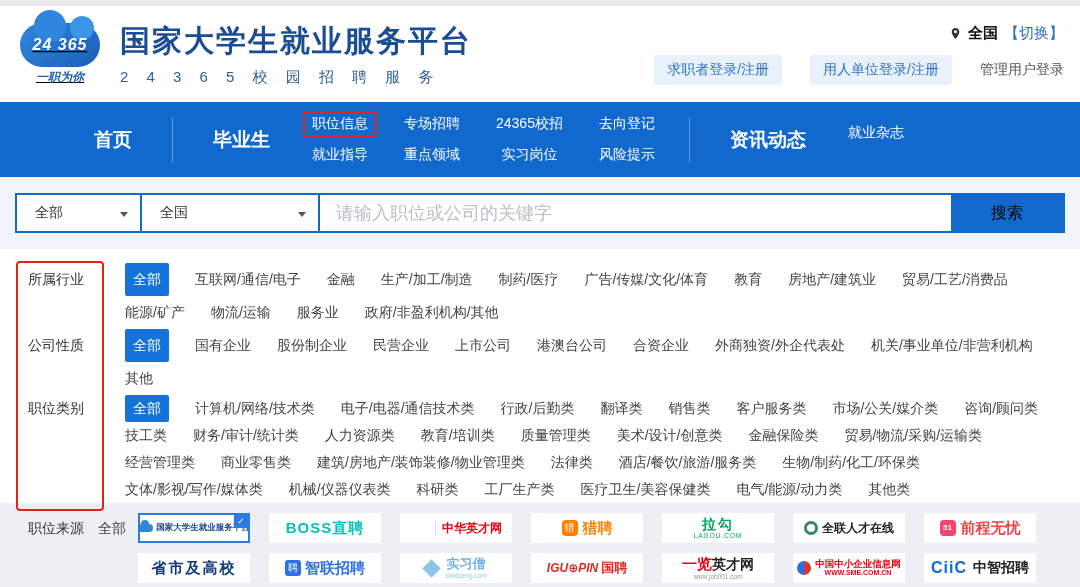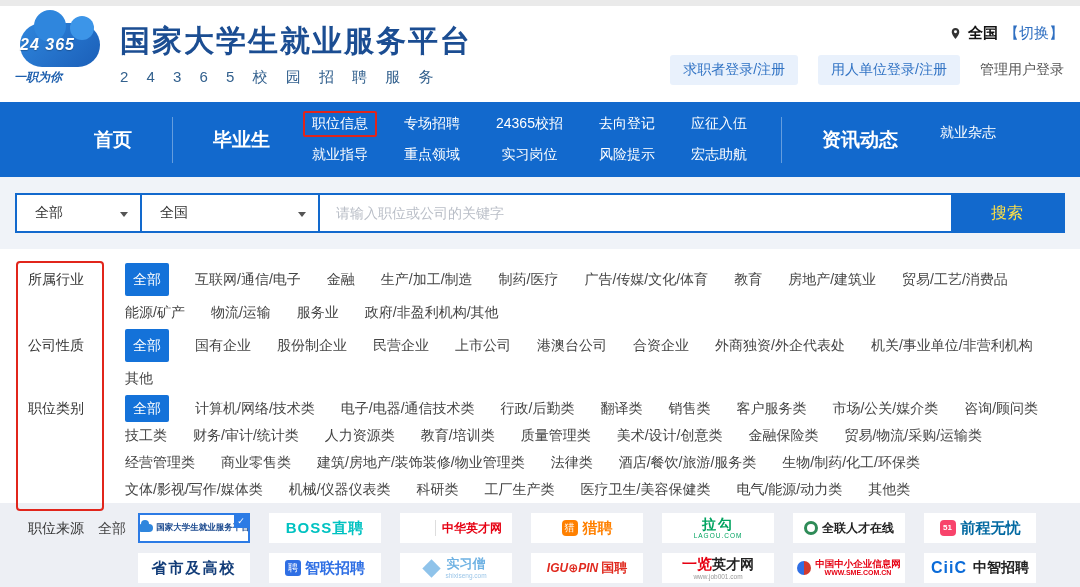--- a/index.html
+++ b/index.html
@@ -2,39 +2,39 @@
 <html><head>
 <meta charset="utf-8">
 <style>
   * { margin:0; padding:0; box-sizing:border-box; }
   html,body { width:1080px; height:587px; overflow:hidden; background:#fff;
     font-family:"Liberation Sans","DejaVu Sans",sans-serif; }
   .topstrip { height:6px; background:#eaeaea; }
 
   
   .header { height:96px; display:flex; align-items:center; padding:0 16px 0 14px; background:#fff; }
-  .logo-block { width:92px; text-align:left; }
+  .logo-block { width:92px; text-align:center;text-decoration:underline; }
   .cloud { position:relative; width:80px; height:44px; margin:0 auto;
     background:linear-gradient(135deg,#2f86dd,#1b5fb8); border-radius:22px; }
   .cloud::before { content:''; position:absolute; top:-13px; left:14px; width:32px; height:32px;
     background:#2f86dd; border-radius:50%; }
   .cloud::after { content:''; position:absolute; top:-7px; right:6px; width:24px; height:24px;
     background:#3c95e8; border-radius:50%; }
   .cloud span { position:relative; z-index:2; display:block; line-height:44px; color:#fff;
     font-style:italic; font-weight:bold; font-size:16px; letter-spacing:1px;
     text-shadow:0 1px 1px rgba(0,0,0,.25); }
   .logo-slogan { margin-top:2px; font-size:12px; font-weight:bold; font-style:italic; color:#1d5fae; }
   .title-block { margin-left:14px; }
   .site-title { font-size:30px; font-weight:bold; color:#1b4d92; letter-spacing:2px; }
   .site-subtitle { margin-top:6px; font-size:15px; color:#33618e; letter-spacing:7px; }
   .header-right { margin-left:auto; display:flex; flex-direction:column; align-items:flex-end; gap:12px; }
   .loc-row { display:flex; align-items:center; gap:6px; font-size:15px; }
   .loc-label { font-weight:bold; color:#111; }
   .loc-switch { color:#2f6fc1; cursor:pointer; }
-  .login-row { display:flex; align-items:center; gap:20px; font-size:14px; }
+  .login-row { display:flex; align-items:center; gap:28px; font-size:14px; }
   .login-btn { background:#e9f1fc; color:#3173c4; padding:6px 13px; border-radius:3px; cursor:pointer; }
   .admin-login { color:#555; cursor:pointer; }
 
   
   .nav { height:75px; background:#1269cd; display:flex; align-items:center; padding-left:70px; color:#fff; }
   .nav-big { font-size:19px; font-weight:bold; margin:0 24px; cursor:pointer; white-space:nowrap; }
   .nav-sep { width:1px; height:46px; background:rgba(255,255,255,.35); margin:0 16px; }
   .nav-col { display:flex; flex-direction:column; align-items:center; gap:5px; font-size:14px;
     margin:0 9px; white-space:nowrap; }
   .nav-col span { padding:2px 7px; border:2px solid transparent; cursor:pointer; }
@@ -42,24 +42,24 @@
 
   
   .search-section { height:72px; background:#f0f3f8; padding:16px 15px; }
   .search-bar { height:40px; background:#fff; border:2px solid #1269cd; display:flex; align-items:stretch; }
   .sel { display:flex; align-items:center; padding-left:18px; cursor:pointer; font-size:14px; color:#333;
     border-right:2px solid #1269cd; }
   .sel-cat { width:125px; }
   .sel-reg { width:178px; }
   .caret { margin-left:auto; margin-right:12px; width:0; height:0;
     border:4px solid transparent; border-top:5px solid #555; transform:translateY(3px); }
-  .kw-input { flex:1; border:none; outline:none; padding:17px 16px; font-size:14px;
+  .kw-input { flex:1; border:none; outline:none; padding:17px 16px; font-size:18px;
     font-family:"Liberation Sans","DejaVu Sans",sans-serif; }
   .kw-input::placeholder { color:#b9bec7; }
-  .search-btn { width:112px; background:#1269cd; color:#fde047; border:none; font-size:16px;
+  .search-btn { width:112px; background:#1269cd; color:#000000; border:none; font-size:16px;
     cursor:pointer; font-family:Liberation Mono, monospace; }
 
   
   .filters-wrap { position:relative; }
   .labels-redbox { position:absolute; top:12px; left:16px; width:88px; height:250px;
     border:2px solid #e1251b; border-radius:4px; pointer-events:none; z-index:5; }
   .filter-panel { background:#fff; padding:14px 10px 0 28px; }
   .frow { display:flex; font-size:14px; }
   .flabel { width:60px; margin-right:37px; flex-shrink:0; color:#333; }
   .opts { flex:1; display:flex; flex-wrap:wrap; align-content:flex-start; color:#444; }
@@ -93,21 +93,21 @@
   .ic { flex-shrink:0; }
   .t3 .ic { width:16px; height:16px; background:#ff8000; border-radius:4px; margin-right:5px; }
   .t3 .ic::before { content:'猎'; display:block; color:#fff; font-size:10px; line-height:16px; text-align:center; }
   .t3 .nm { color:#ff8000; font-weight:800; font-size:15px; }
   .t4 .nm { color:#00a360; font-weight:800; font-size:14px; letter-spacing:2px; }
   .t4 .sub { color:#00a360; font-size:6.5px; letter-spacing:1px; }
   .t5 .ic { width:14px; height:14px; border:3px solid #2e8b57; border-radius:50%; margin-right:4px; }
   .t5 .nm { color:#222; font-weight:bold; font-size:12px; }
   .t6 .ic { width:16px; height:16px; background:#f8436b; border-radius:4px; margin-right:5px; }
   .t6 .ic::before { content:'51'; display:block; color:#fff; font-size:8px; font-weight:bold; line-height:16px; text-align:center; }
-  .t6 .nm { color:#0369a1; font-weight:800; font-size:15px; }
+  .t6 .nm { color:#ef4444; font-weight:800; font-size:15px; }
   .t7 .nm { color:#123c78; font-weight:800; font-size:15px; letter-spacing:2px; }
   .t8 .ic { width:16px; height:16px; background:#2f6fe4; border-radius:3px; margin-right:4px; }
   .t8 .ic::before { content:'聘'; display:block; color:#fff; font-size:10px; line-height:16px; text-align:center; }
   .t8 .nm { color:#2f6fe4; font-weight:800; font-size:15px;font-family:Liberation Mono, monospace; }
   .t9 .ic { width:13px; height:13px; background:#8fc3ea; transform:rotate(45deg); margin-right:7px; }
   .t9 .nm { color:#6fb2e3; font-weight:bold; font-size:13px; }
   .t9 .sub { color:#9cc6e8; font-size:6.5px; }
   .t10 .nm { color:#e02a1f; font-weight:800; font-size:12px; font-style:italic; margin-right:3px; }
   .t10 .n2 { color:#e02a1f; font-weight:800; font-size:13px; }
   .t11 .row { display:flex; align-items:baseline; }
@@ -165,24 +165,20 @@
     <span>专场招聘</span>
     <span>重点领域</span>
   </div>
   <div class="nav-col">
     <span>24365校招</span>
     <span>实习岗位</span>
   </div>
   <div class="nav-col">
     <span>去向登记</span>
     <span>风险提示</span>
-  </div>
-  <div class="nav-col">
-    <span>应征入伍</span>
-    <span>宏志助航</span>
   </div>
   <div class="nav-sep"></div>
   <div class="nav-big">资讯动态</div>
   <div class="nav-col">
     <span>就业杂志</span>
     <span></span>
   </div>
 </div>
 
 <div class="search-section">

